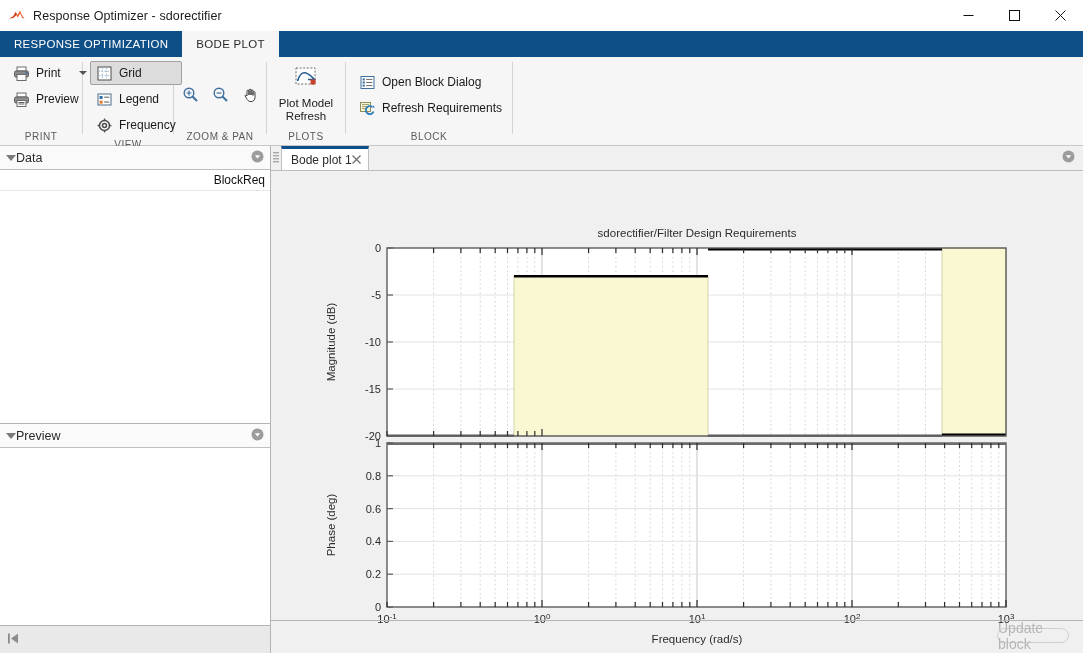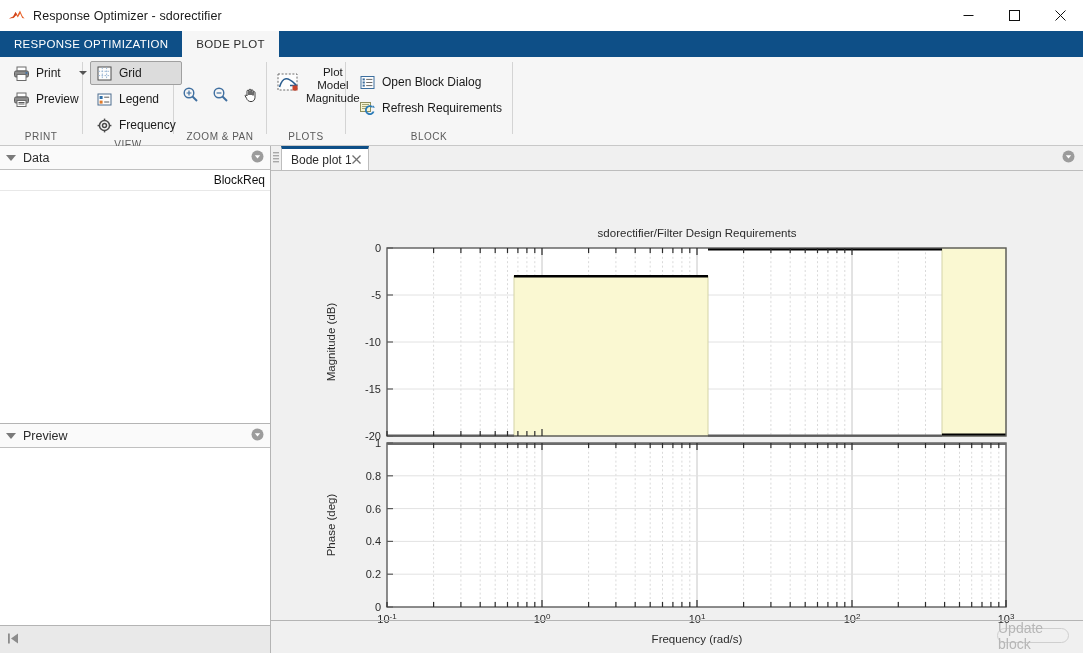--- a/index.html
+++ b/index.html
@@ -65,37 +65,37 @@
   }
   .sbtn.toggled { background: #dcdcdc; border-color: #a0a0a0; }
   .ico { width: 17px; height: 17px; flex: none; display: block; }
 
   .caret { width: 0; height: 0; border-left: 4px solid transparent; border-right: 4px solid transparent; border-top: 4px solid #555; margin-left: 12px; }
 
   .zoomrow { display: flex; align-items: center; gap: 4px; padding-top: 20px; }
   .zbtn { width: 26px; height: 26px; display:flex; align-items:center; justify-content:center; border:1px solid transparent; border-radius:2px; }
 
   .bigbtn {
-    width: 72px; display: flex; flex-direction: row; align-items: center;
+    width: 72px; display: flex; flex-direction: column; align-items: center;
     gap: 3px; padding: 3px 2px; border: 1px solid transparent; border-radius: 2px;
   }
   .bigbtn .bico { width: 30px; height: 28px; }
   .bigbtn .btext { font-size: 11.5px; color:#1a1a1a; text-align:center; line-height:13px; }
 
   .collapse-ribbon { position:absolute; right:6px; top:125px; width:16px; height:16px; }
 
   
   .leftdock {
     position: absolute; left: 0; top: 146px; width: 271px; bottom: 0;
     background: #ffffff; border-right: 1px solid #b4b4b4;
     display: flex; flex-direction: column;
   }
   .panelhdr {
     height: 24px; background: #fafafa; border-bottom: 1px solid #c0c0c0;
-    display: flex; align-items: center; padding: 0 6px; gap: 7px;
+    display: flex; align-items: center; padding: 0 6px; 
   }
   .tri { width:0;height:0;border-left:5px solid transparent;border-right:5px solid transparent;border-top:6px solid #7a7a7a; }
   .panelhdr .ptitle { font-size: 12.5px; color: #2b2b2b; }
   .panelhdr .pmenu { margin-left: auto; }
   .panelbody { background:#ffffff; overflow:hidden; }
   .listitem {
     height: 21px; display: flex; align-items: center; padding: 0 5px;
     font-size: 12px; color: #101010; border-bottom: 1px solid #e8e8e8; justify-content: flex-end;
   }
   .data-body { height: 254px; border-bottom: 1px solid #b4b4b4; }
@@ -289,21 +289,21 @@
           <span class="bico">
             <svg width="30" height="28" viewBox="0 0 30 28">
               <rect x="5" y="2" width="19" height="16" fill="#fdfdfd" stroke="#6d6d6d" stroke-dasharray="2 1.6"></rect>
               <path d="M6.5 15 C10 4, 15 5, 22 12" fill="none" stroke="#2a5d8f" stroke-width="1.6"></path>
               <path d="M17 13.5l6.5 0 -2.2 -2.2 M23.5 13.5l-2.2 2.2" fill="none" stroke="#2a5d8f" stroke-width="1.4"></path>
               <rect x="19.5" y="13.5" width="5" height="5" fill="#c9432a"></rect>
             </svg>
           </span>
           <span class="btext">
             <span>Plot Model</span><br>
-            <span>Magnitude</span>
+            <span>Refresh</span>
           </span>
         </div>
       </div>
       <div class="glabel">PLOTS</div>
     </div>
     <div class="rsep"></div>
 
     <div class="rgroup" style="width:166px">
       <div class="gbody" style="padding-top:14px">
         <div class="smallcol">

